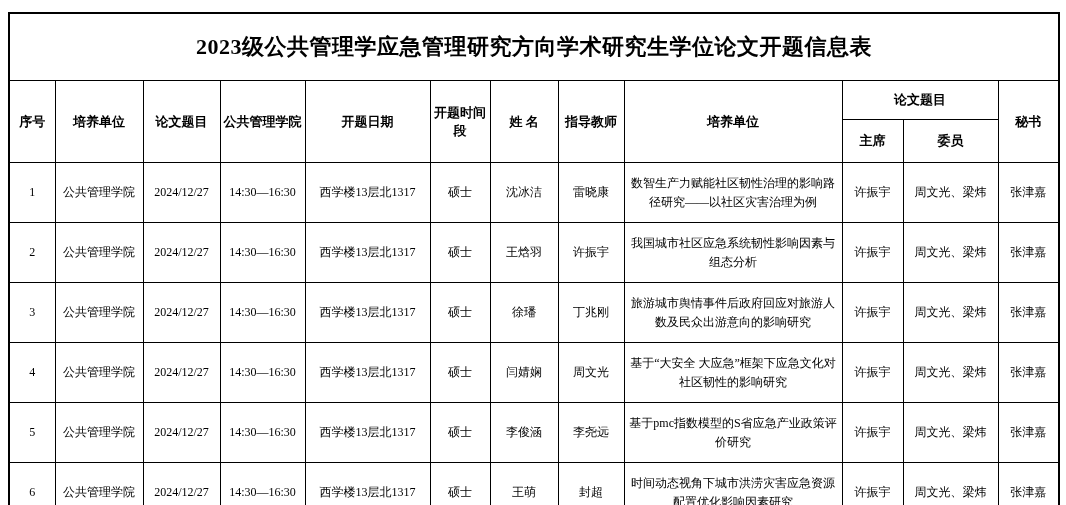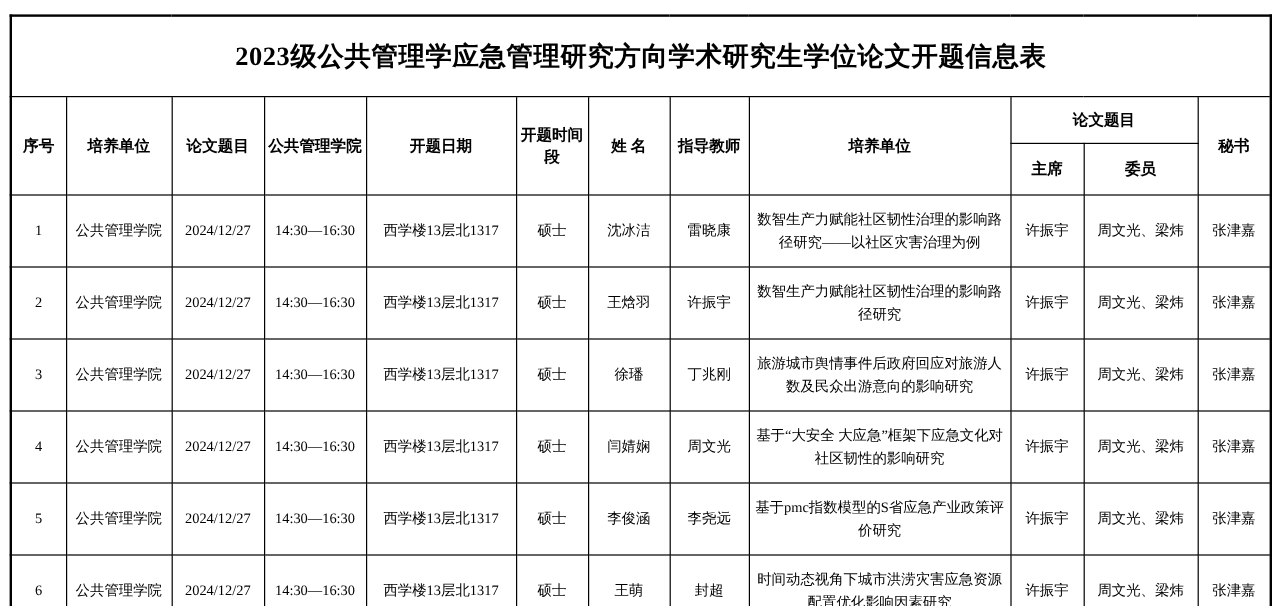--- a/index.html
+++ b/index.html
@@ -112,21 +112,21 @@
 
     <tr>
       <td class="c">2</td>
       <td class="c">公共管理学院</td>
       <td class="c">2024/12/27</td>
       <td class="c">14:30—16:30</td>
       <td class="c">西学楼13层北1317</td>
       <td class="c">硕士</td>
       <td class="c">王焓羽</td>
       <td class="c">许振宇</td>
-      <td class="c thesis">数智生产力赋能社区韧性治理的影响路径研究</td>
+      <td class="c thesis">我国城市社区应急系统韧性影响因素与组态分析</td>
       <td class="c">许振宇</td>
       <td class="c">周文光、梁炜</td>
       <td class="c">张津嘉</td>
     </tr>
 
     <tr>
       <td class="c">3</td>
       <td class="c">公共管理学院</td>
       <td class="c">2024/12/27</td>
       <td class="c">14:30—16:30</td>

